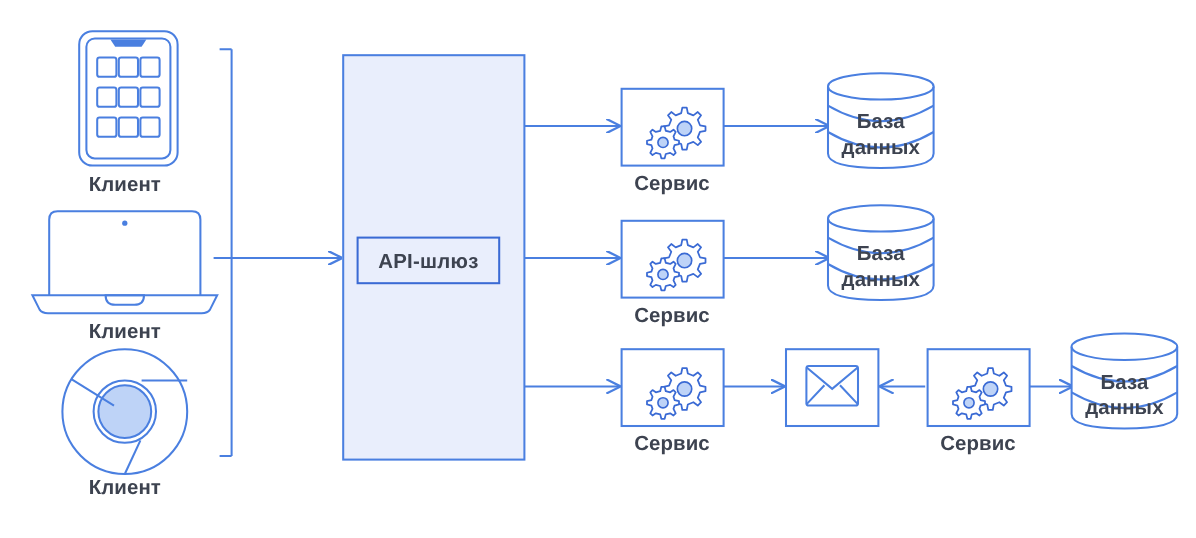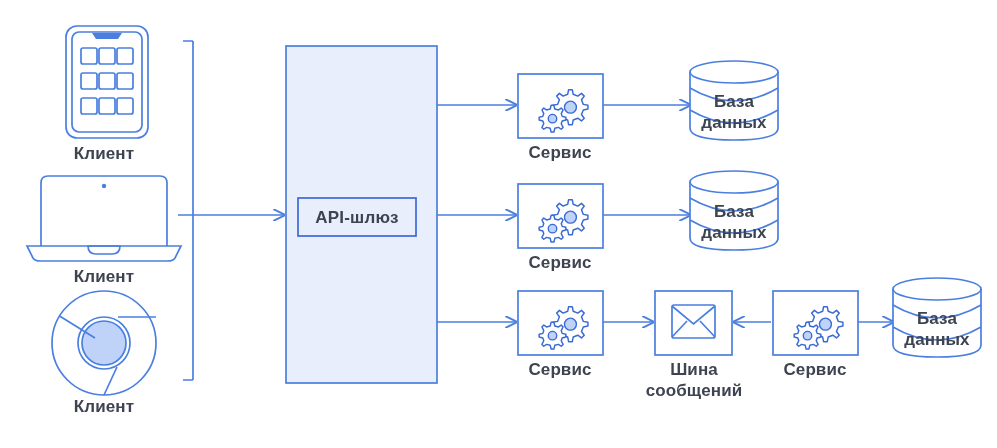--- a/index.html
+++ b/index.html
@@ -189,21 +189,19 @@
   <div class="lbl" style="left:684px; top:91px; width:100px;">База
 данных</div>
 
   <div class="lbl" style="left:510px; top:252px; width:100px;">Сервис</div>
 
   <div class="lbl" style="left:684px; top:201px; width:100px;">База
 данных</div>
 
   <div class="lbl" style="left:510px; top:359px; width:100px;">Сервис</div>
 
-  <div class="lbl" style="left:633px; top:359px; width:122px;">Шина
-сообщений</div>
 
   <div class="lbl" style="left:765px; top:359px; width:100px;">Сервис</div>
 
   <div class="lbl" style="left:887px; top:308px; width:100px;">База
 данных</div>
 
 </div>
 
 </body></html>

